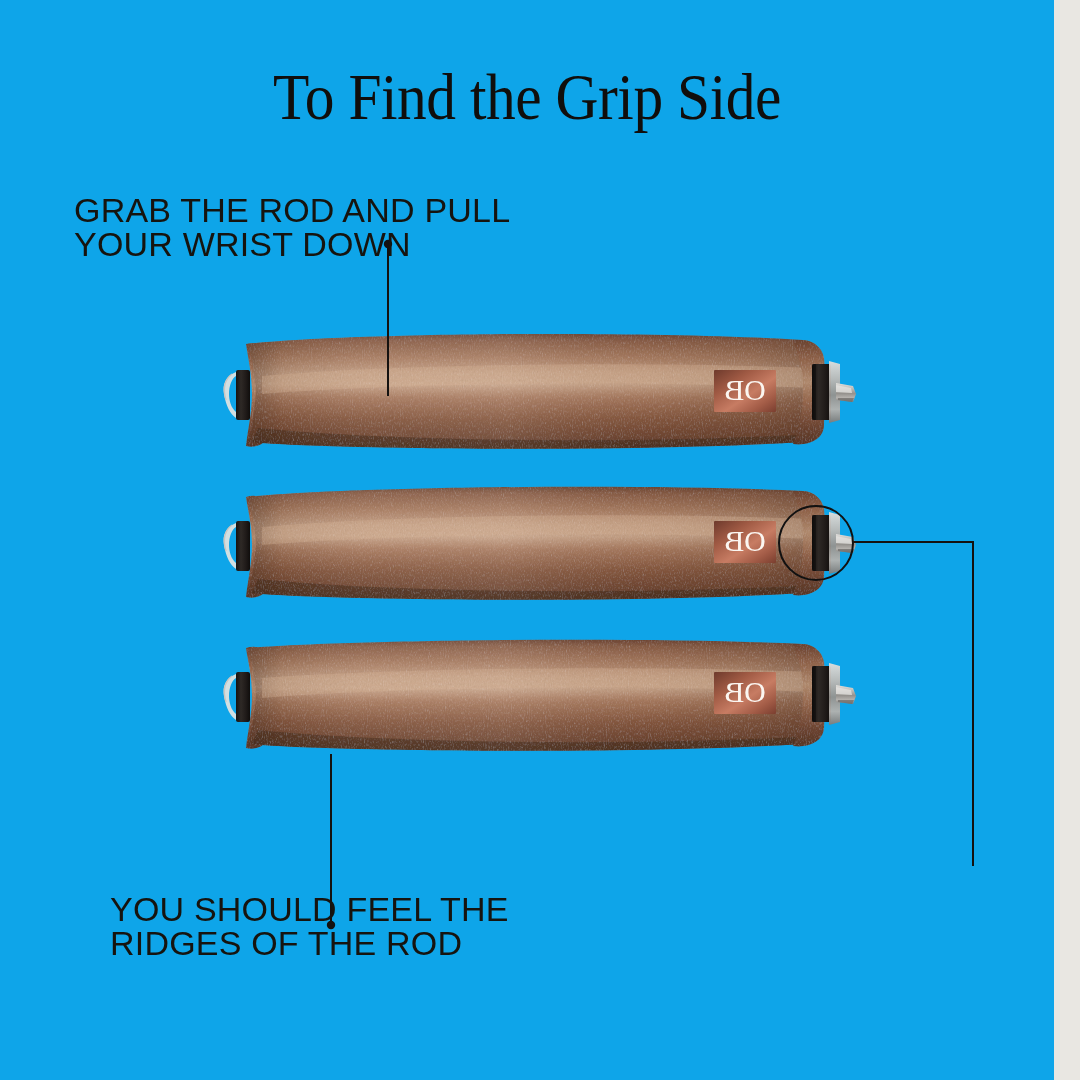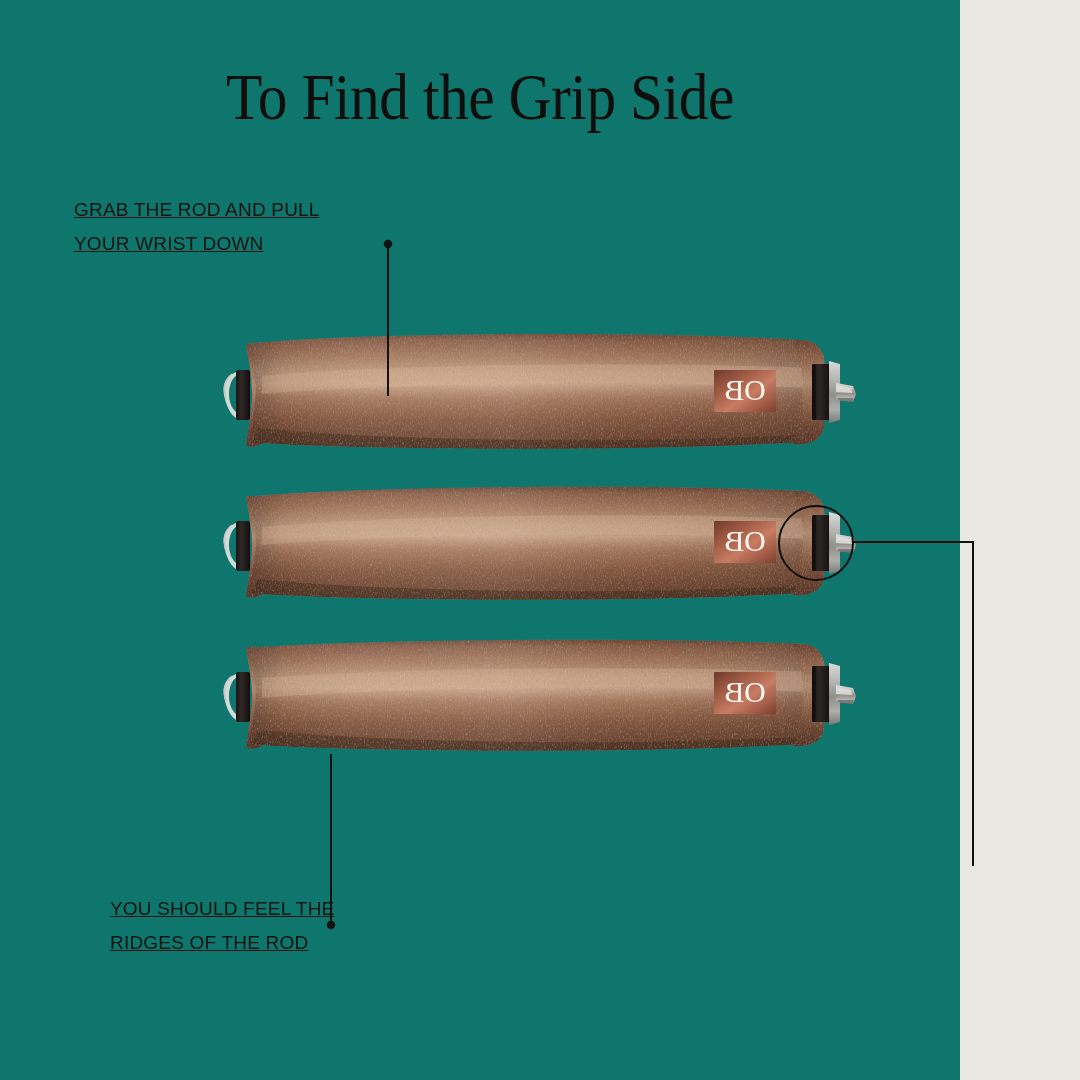--- a/index.html
+++ b/index.html
@@ -12,22 +12,22 @@
   body {
     background:#E9E7E2;
     font-family:"Liberation Sans", sans-serif;
     position:relative;
     -webkit-font-smoothing:antialiased;
   }
 
   #stage {
     position:absolute;
     inset:0;
-    width:960px; height:1080px;
-    background:#0f766e;
+    width:1054px; height:1080px;
+    background:#0ea5e9;
   }
 
   
   .title {
     position:absolute;
     left:0; right:0; top:62px;
     text-align:center;
     font-family:"Liberation Serif", "DejaVu Serif", serif;
     font-size:66px;
     line-height:1.05;
@@ -36,27 +36,26 @@
     letter-spacing:-0.5px;
     transform:scaleX(0.90);
     transform-origin:50% 0;
     white-space:nowrap;
   }
 
   
   .anno {
     position:absolute;
     font-family:"Liberation Sans", sans-serif;
-    font-size:19px;
+    font-size:34px;
     line-height:34px;
     letter-spacing:0.2px;
     color:#16140F;
     font-weight:400;
     white-space:pre-line;
-    text-decoration:underline;
   }
   .anno-topleft   { left:74px;  top:193px;  }
   .anno-bottomleft{ left:110px; top:892px;  }
   .anno-bottomright{left:668px; top:885px;  }
 
   
   #lines {
     position:absolute;
     left:0; top:0;
     width:1080px; height:1080px;

